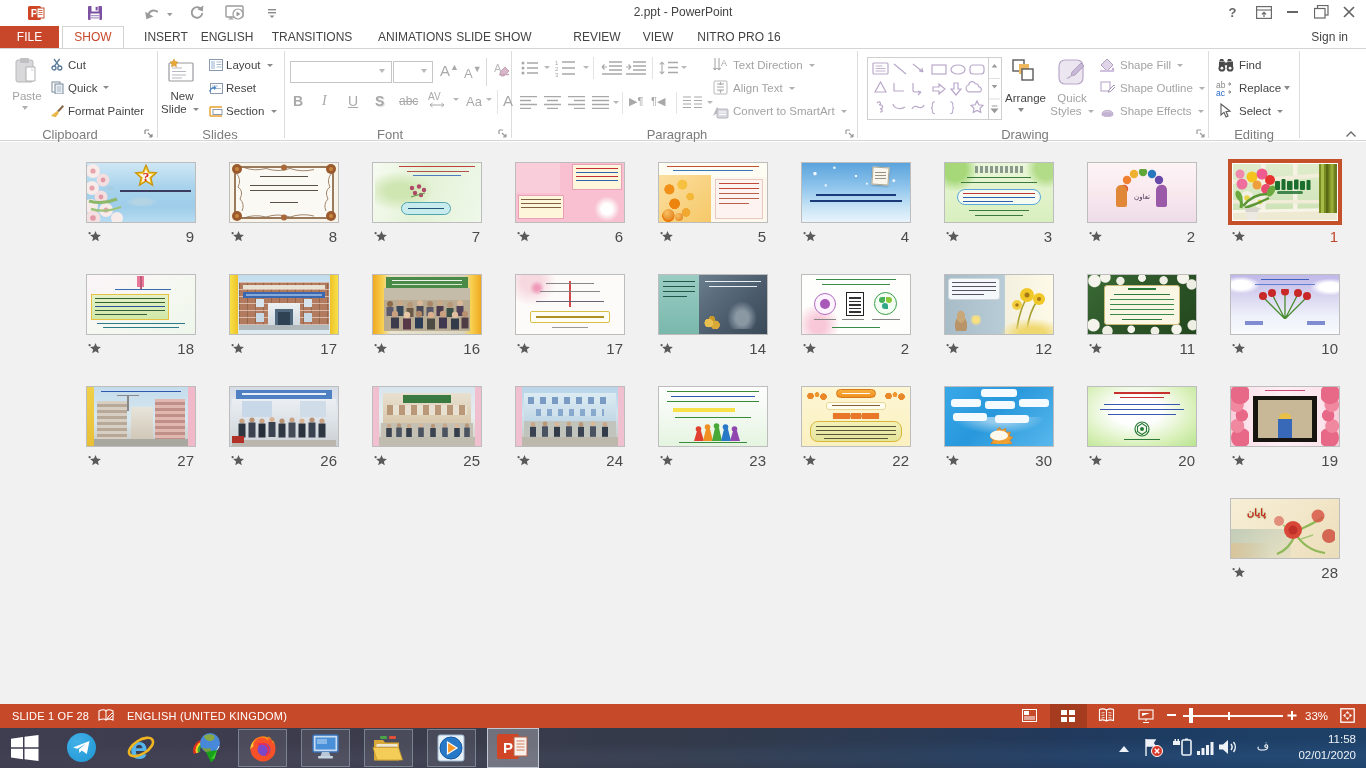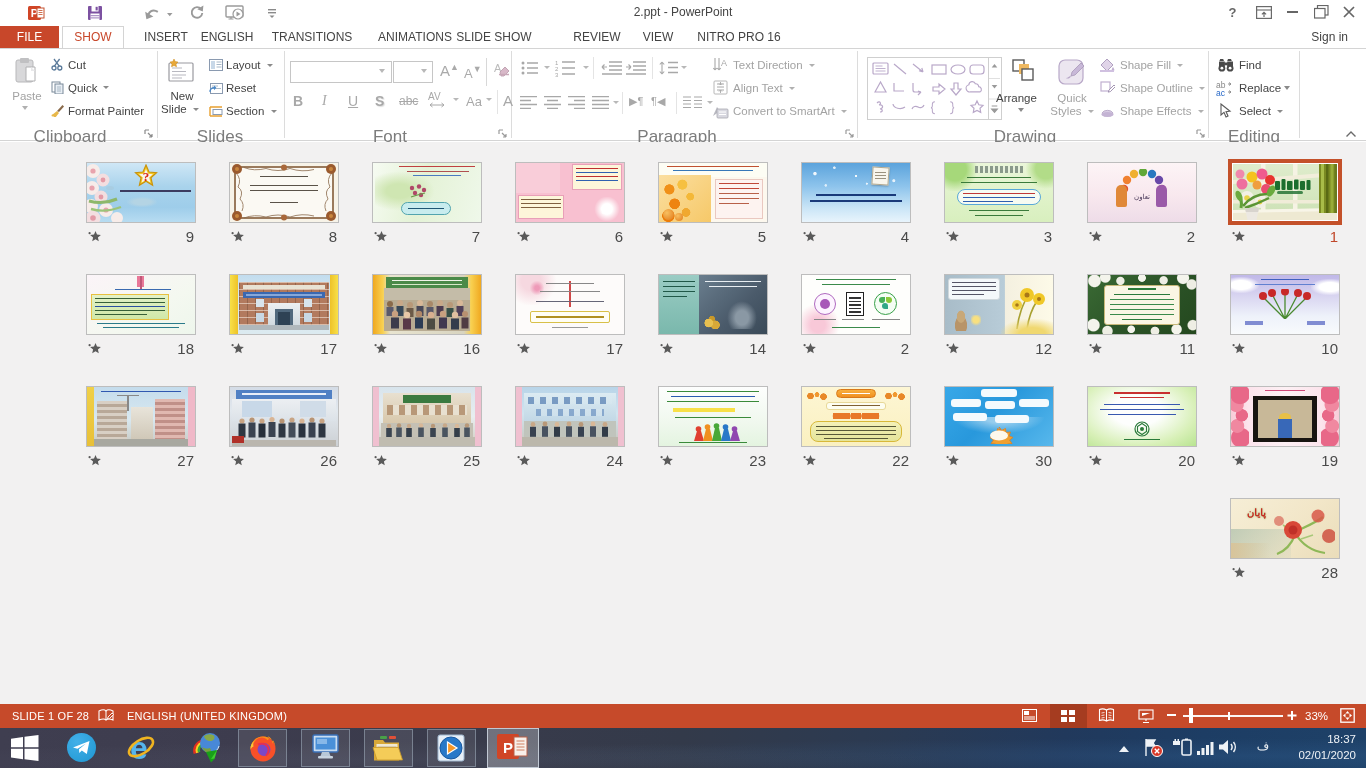--- a/index.html
+++ b/index.html
@@ -1,18 +1,18 @@
 <!DOCTYPE html>
 <html><head><meta charset="utf-8"><style>
 *{margin:0;padding:0;box-sizing:border-box}
 html,body{width:1366px;height:768px;font-family:"Liberation Sans",sans-serif;overflow:hidden}
 body{position:relative;background:#fff}
 .a{position:absolute}
 .tab{position:absolute;top:26px;height:22px;line-height:22px;font-size:12px;color:#444;text-align:center}
-.gl{position:absolute;top:127px;font-size:17px;color:#7c7c7c;text-align:center}
+.gl{position:absolute;top:127px;font-size:13px;color:#7c7c7c;text-align:center}
 .rt{position:absolute;font-size:11.5px;color:#444;white-space:nowrap}
 .rtg{position:absolute;font-size:11.5px;color:#a3a3a3;white-space:nowrap}
 .sep{position:absolute;top:51px;width:1px;height:87px;background:#dcdcdc}
 .isep{position:absolute;width:1px;background:#d8d8d8}
 .da{display:inline-block;width:0;height:0;border-left:3px solid transparent;border-right:3px solid transparent;border-top:3.5px solid #8a8a8a;vertical-align:middle;margin-left:3px}
 .dag{border-top-color:#b0b0b0}
 .cell{position:absolute;width:110px;height:61px;background:#fff;border:1px solid #bdbdbd;overflow:hidden}
 .cin{position:absolute;left:0;top:0;width:108px;height:59px;overflow:hidden}
 .num{position:absolute;width:110px;font-size:15px;color:#4a4a4a;text-align:right}
 svg{display:block}
@@ -363,21 +363,21 @@
 </svg>
   </div>
 
 <div class="a" style="left:1012px;top:59px;width:22px;height:22px">
  <svg width="22" height="22">
       <rect x="1" y="1" width="11" height="11" fill="#fff" stroke="#5a5a5a" stroke-width="1.4"></rect>
       <rect x="7" y="5" width="10" height="10" fill="#eeb860"></rect>
       <rect x="10" y="10" width="11" height="11" fill="#fff" stroke="#5a5a5a" stroke-width="1.4"></rect>
     </svg>
 </div>
-<div class="rt" style="left:996px;top:92px;width:50px;text-align:left">Arrange</div>
+<div class="rt" style="left:996px;top:92px;width:50px;text-align:right">Arrange</div>
 <div class="a" style="left:1018px;top:108px;width:0;height:0;border-left:3.5px solid transparent;border-right:3.5px solid transparent;border-top:4px solid #8a8a8a"></div>
 
 <div class="a" style="left:1057px;top:57px;width:30px;height:30px">
  <svg width="30" height="30">
       <rect x="2" y="3" width="24" height="24" rx="6" fill="#ece6f0" stroke="#b8a8c8" stroke-width="1.2"></rect>
       <path d="M24 6 l3 3 l-9 9 l-4 1 l1 -4 z" fill="#c8b8d8" stroke="#a898b8" stroke-width="0.8"></path>
       <path d="M14 19 c-2 0 -3 2 -5 2 c1 1 4 1 5 -2 z" fill="#b8a8c8"></path>
     </svg>
 </div>
 <div class="rtg" style="left:1046px;top:92px;width:52px;text-align:center">Quick</div>
@@ -1472,13 +1472,13 @@
 </div>
 <div class="a" style="left:1217px;top:738px;width:22px;height:18px">
  <svg width="22" height="18">
       <path d="M2 6.5 l4 0 l5 -4.5 l0 14 l-5 -4.5 l-4 0 z" fill="#eef2f6"></path>
       <path d="M14 5 a6 6 0 0 1 0 8 M16.5 3 a9 9 0 0 1 0 12" stroke="#eef2f6" stroke-width="1.5" fill="none" opacity="0"></path>
       <path d="M14 6 a5 5 0 0 1 0 6" stroke="#eef2f6" stroke-width="1.5" fill="none"></path>
       <path d="M16.5 4 a8 8 0 0 1 0 10" stroke="#eef2f6" stroke-width="1.5" fill="none"></path>
     </svg>
 </div>
 <div class="a" style="left:1254px;top:739px;width:18px;height:17px;font-size:12px;color:#eef2f6;text-align:center">ف</div>
-<div class="a" style="left:1290px;top:733px;width:66px;height:13px;font-size:11.5px;color:#eef2f6;text-align:right">18:37</div>
+<div class="a" style="left:1290px;top:733px;width:66px;height:13px;font-size:11.5px;color:#eef2f6;text-align:right">11:58</div>
 <div class="a" style="left:1290px;top:749px;width:66px;height:13px;font-size:11.5px;color:#eef2f6;text-align:right">02/01/2020</div>
 </body></html>

